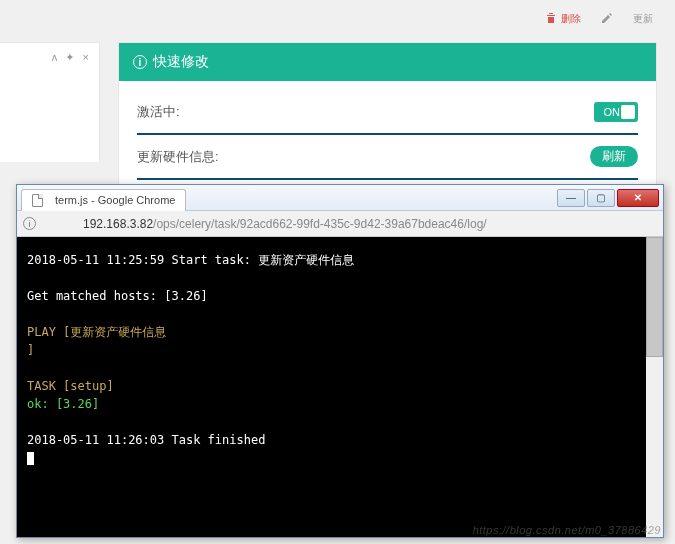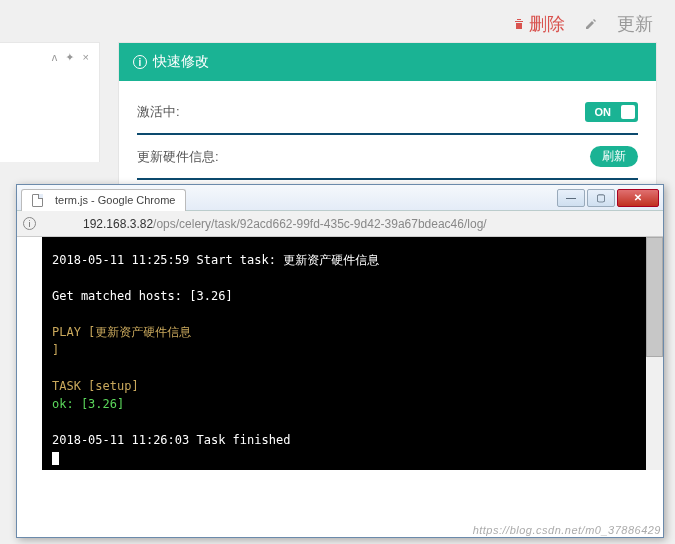--- a/index.html
+++ b/index.html
@@ -1,51 +1,51 @@
 <!DOCTYPE html>
 <html><head>
 <meta charset="utf-8">
 <style>
 * { box-sizing: border-box; margin: 0; padding: 0; }
 body { font-family: Arial, "Microsoft YaHei", sans-serif; background: #f0f0f0; width: 675px; height: 544px; position: relative; overflow: hidden; }
 
-.top-actions { position: absolute; top: 12px; right: 22px; display: flex; gap: 20px; font-size: 18px; }
+.top-actions { position: absolute; top: 12px; right: 22px; display: flex; gap: 20px; font-size: 10px; }
 .action-delete { color: #d9534f; display: flex; align-items: center; gap: 4px; cursor: pointer; }
 .action-update { color: #999; display: flex; align-items: center; gap: 20px; cursor: pointer; }
 
 .sidebar { position: absolute; left: 0; top: 42px; width: 100px; height: 120px; background: #fff; border-right: 1px solid #e7e7e7; border-top: 1px solid #e7e7e7; }
 .sidebar-tools { display: flex; justify-content: flex-end; padding: 8px 10px; gap: 8px; color: #999; font-size: 11px; }
 
 .panel { position: absolute; left: 118px; top: 42px; right: 18px; background: #fff; border: 1px solid #e5e5e5; }
 .panel-header { background: #1ab394; color: #fff; padding: 10px 14px; font-size: 14px; display: flex; align-items: center; gap: 6px; }
 .info-icon { display: inline-flex; width: 14px; height: 14px; border: 1.5px solid #fff; border-radius: 50%; align-items: center; justify-content: center; font-size: 10px; font-weight: bold; }
 .panel-body { padding: 10px 18px; }
 .setting-row { display: flex; justify-content: space-between; align-items: center; padding: 11px 0; border-bottom: 2px solid #0c4a6e; font-size: 13px; color: #555; }
 .setting-row:last-child { border-bottom: none; }
 .btn-green { background: #1ab394; color: #fff; border: none; padding: 2px 12px; border-radius: 13px; font-size: 12px; cursor: pointer; }
-.toggle { background: #1ab394; color: #fff; padding: 3px 3px 3px 10px; border-radius: 3px; font-size: 11px; font-weight: bold; display: flex; align-items: center; gap: 10px; cursor: pointer; }
+.toggle { background: #1ab394; color: #fff; padding: 3px 3px 3px 10px; border-radius: 3px; font-size: 11px; font-weight: normal; display: flex; align-items: center; gap: 1px; cursor: pointer; }
 .toggle-knob { width: 14px; height: 14px; background: #fff; border-radius: 2px; }
 
 .chrome-window { position: absolute; left: 16px; top: 184px; width: 648px; height: 354px; background: #fff; border: 1px solid #6b8aab; box-shadow: 2px 2px 8px rgba(0,0,0,0.3); }
 .titlebar { height: 26px; background: linear-gradient(#f5f8fc, #e4ecf7); border-bottom: 1px solid #bcc; display: flex; align-items: center; padding: 0 4px; }
 .tab { background: #fff; border: 1px solid #bbb; border-bottom: none; padding: 4px 10px; font-size: 11px; color: #444; border-radius: 3px 3px 0 0; display: flex; align-items: center; gap: 12px; margin-top: 4px; }
 .page-icon { width: 11px; height: 13px; border: 1px solid #888; border-radius: 1px; position: relative; }
 .page-icon::after { content: ""; position: absolute; top: -1px; right: -1px; width: 4px; height: 4px; background: #e4ecf7; border-left: 1px solid #888; border-bottom: 1px solid #888; }
 .win-controls { margin-left: auto; display: flex; gap: 2px; }
 .win-btn { width: 28px; height: 18px; border-radius: 2px; display: flex; align-items: center; justify-content: center; font-size: 10px; cursor: pointer; }
 .win-min { background: linear-gradient(#e8f0fa,#cfdff0); border: 1px solid #9ab; color: #345; }
 .win-max { background: linear-gradient(#e8f0fa,#cfdff0); border: 1px solid #9ab; color: #345; }
 .win-close { background: linear-gradient(#e07070,#c03020); border: 1px solid #a02; color: #fff; font-weight: bold; width: 42px; }
 
 .addrbar { height: 26px; background: #f1f1f1; border-bottom: 1px solid #ccc; display: flex; align-items: center; padding: 0 6px; font-size: 12px; color: #333; }
 .addr-icon { width: 13px; height: 13px; border: 1px solid #888; border-radius: 50%; display: flex; align-items: center; justify-content: center; font-size: 9px; margin-right: 6px; color: #666; }
 .addr-host { color: #333; margin-left: 41px; }
 .addr-path { color: #888; }
 
-.terminal { background: #000; height: 233px; overflow: auto; padding: 14px 10px 10px 10px; font-family: Consolas, monospace; font-size: 12px; line-height: 1.5; color: #fff; position: relative; margin-left: 25px; }
+.terminal { background: #000; height: 300px; overflow: auto; padding: 14px 10px 10px 10px; font-family: Consolas, monospace; font-size: 12px; line-height: 1.5; color: #fff; position: relative; }
 .terminal .green { color: #5bd75b; }
 .terminal .gold { color: #c9a85c; }
 .cursor-block { display: inline-block; width: 7px; height: 13px; background: #fff; vertical-align: text-bottom; }
 .term-scroll { position: absolute; right: 0; top: 0; width: 17px; height: 100%; background: #f0f0f0; }
 .term-thumb { position: absolute; right: 0; top: 0; width: 17px; height: 120px; background: #c7c7c7; border: 1px solid #aaa; }
 .term-scroll::before { content: "▴"; position: absolute; top: 0; left: 0; width: 17px; height: 16px; background: #e8e8e8; text-align: center; font-size: 9px; color: #666; line-height: 16px; }
 
 .watermark { position: absolute; bottom: 8px; right: 14px; font-family: Arial; font-size: 11px; color: rgba(100,100,100,0.55); font-style: italic; letter-spacing: .5px; pointer-events: none; }
 </style>
 </head>

